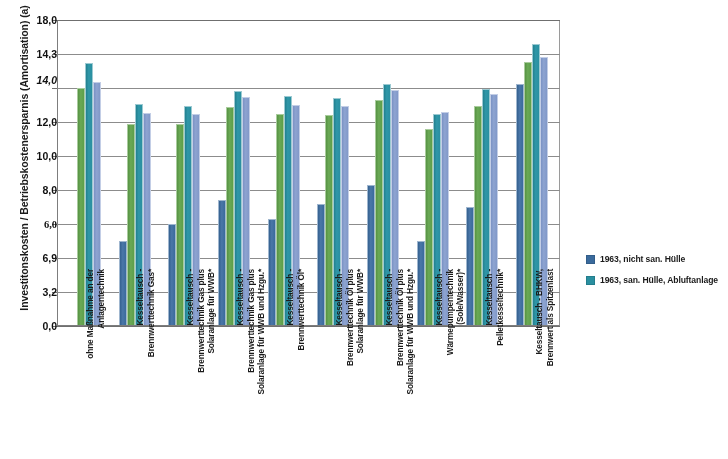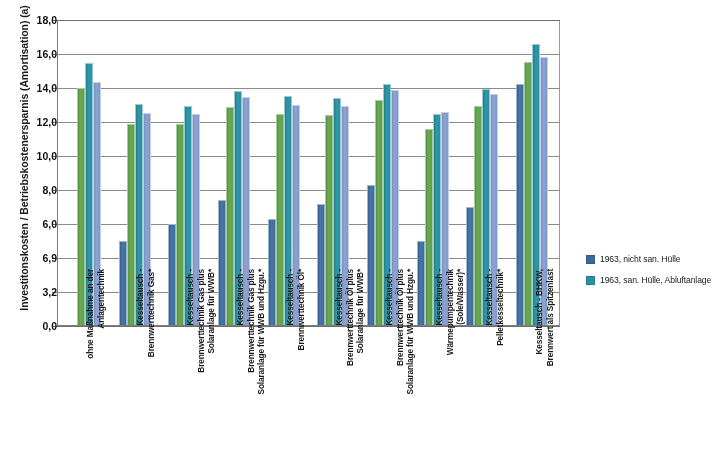--- a/index.html
+++ b/index.html
@@ -153,21 +153,21 @@
   }
   .legend-swatch {
     width: 9px; height: 9px;
     flex: 0 0 9px;
     margin-top: 1px;
     margin-right: 5px;
     border: 1px solid rgba(0,0,0,0.12);
   }
   .legend-text {
     font-size: 8.6px;
-    font-weight: normal;
+    font-weight: bold;
     color: #1a1a1a;
     line-height: 10.4px;
     letter-spacing: -0.1px;
   }
 </style>
 </head>
 <body>
 
 <div id="root">
 
@@ -180,36 +180,36 @@
         <div class="ytick-mark" style="top: 305.5px;"></div>
         <div class="ytick-label" style="top: 306px;">0,0</div>
         <div class="gridline" style="top: 271.5px;"></div>
         <div class="ytick-mark" style="top: 271.5px;"></div>
         <div class="ytick-label" style="top: 272px;">3,2</div>
         <div class="gridline" style="top: 237.5px;"></div>
         <div class="ytick-mark" style="top: 237.5px;"></div>
         <div class="ytick-label" style="top: 238px;">6,9</div>
         <div class="gridline" style="top: 203.5px;"></div>
         <div class="ytick-mark" style="top: 203.5px;"></div>
-        <div class="ytick-label" style="top: 204px;">6,0</div>
+        <div class="ytick-label" style="top: 204px; font-family: Liberation Serif, serif;">6,0</div>
         <div class="gridline" style="top: 169.5px;"></div>
         <div class="ytick-mark" style="top: 169.5px;"></div>
         <div class="ytick-label" style="top: 170px;">8,0</div>
         <div class="gridline" style="top: 135.5px;"></div>
         <div class="ytick-mark" style="top: 135.5px;"></div>
         <div class="ytick-label" style="top: 136px;">10,0</div>
         <div class="gridline" style="top: 101.5px;"></div>
         <div class="ytick-mark" style="top: 101.5px;"></div>
         <div class="ytick-label" style="top: 102px;">12,0</div>
         <div class="gridline" style="top: 67.5px;"></div>
         <div class="ytick-mark" style="top: 67.5px;"></div>
-        <div class="ytick-label" style="top: 68px;">14,0</div>
+        <div class="ytick-label" style="top: 60px; font-style: italic;">14,0</div>
         <div class="gridline" style="top: 33.5px;"></div>
         <div class="ytick-mark" style="top: 33.5px;"></div>
-        <div class="ytick-label" style="top: 34px;">16,0</div>
+        <div class="ytick-label" style="top: 34px;">14,3</div>
         <div class="gridline" style="top: -0.5px; background: rgb(111, 111, 111);"></div>
         <div class="ytick-mark" style="top: -0.5px;"></div>
         <div class="ytick-label" style="top: 0px;">18,0</div>
       </div>
     <div id="bars">
         <div class="group">
           <div class="bar empty"></div>
           <div class="bar s1" title="1963, san. Hülle**: 14.05" style="height: 237.289px;"></div>
           <div class="bar s2" title="1963, san. Hülle, Abluftanlage: 15.5" style="height: 261.778px;"></div>
           <div class="bar s3" title="1963, san. Hülle, KWL mit WRG: 14.4" style="height: 243.2px;"></div>

